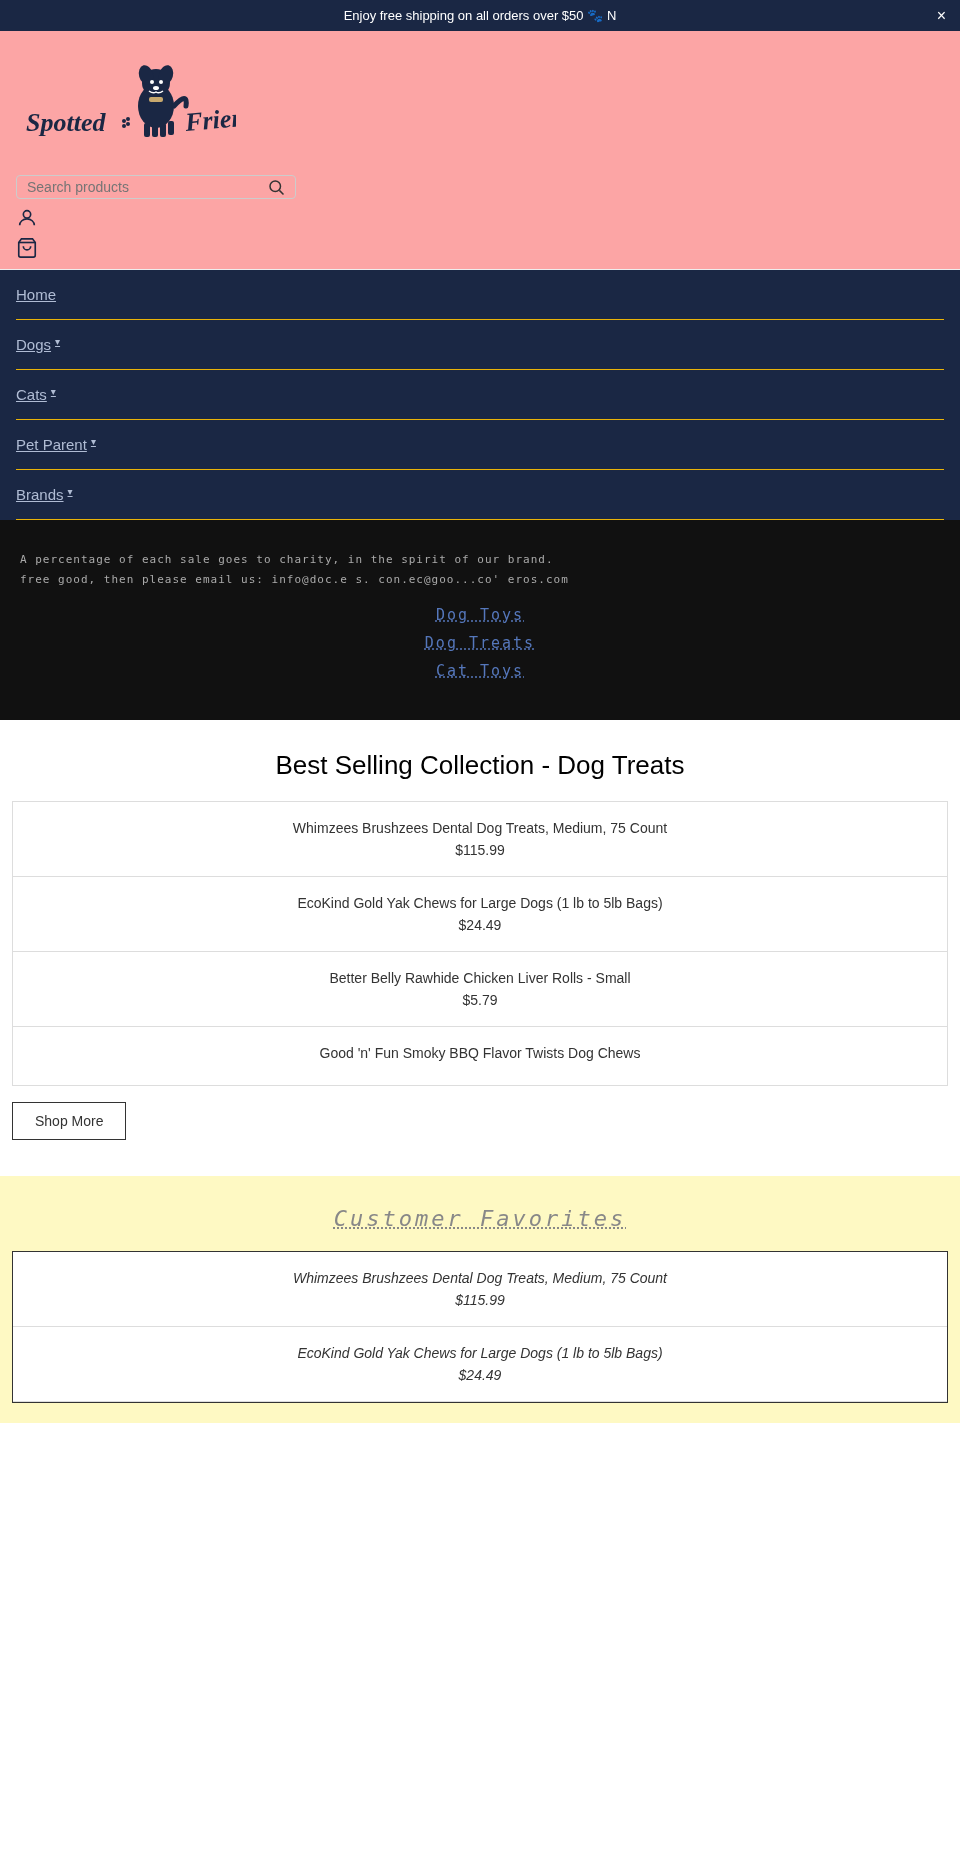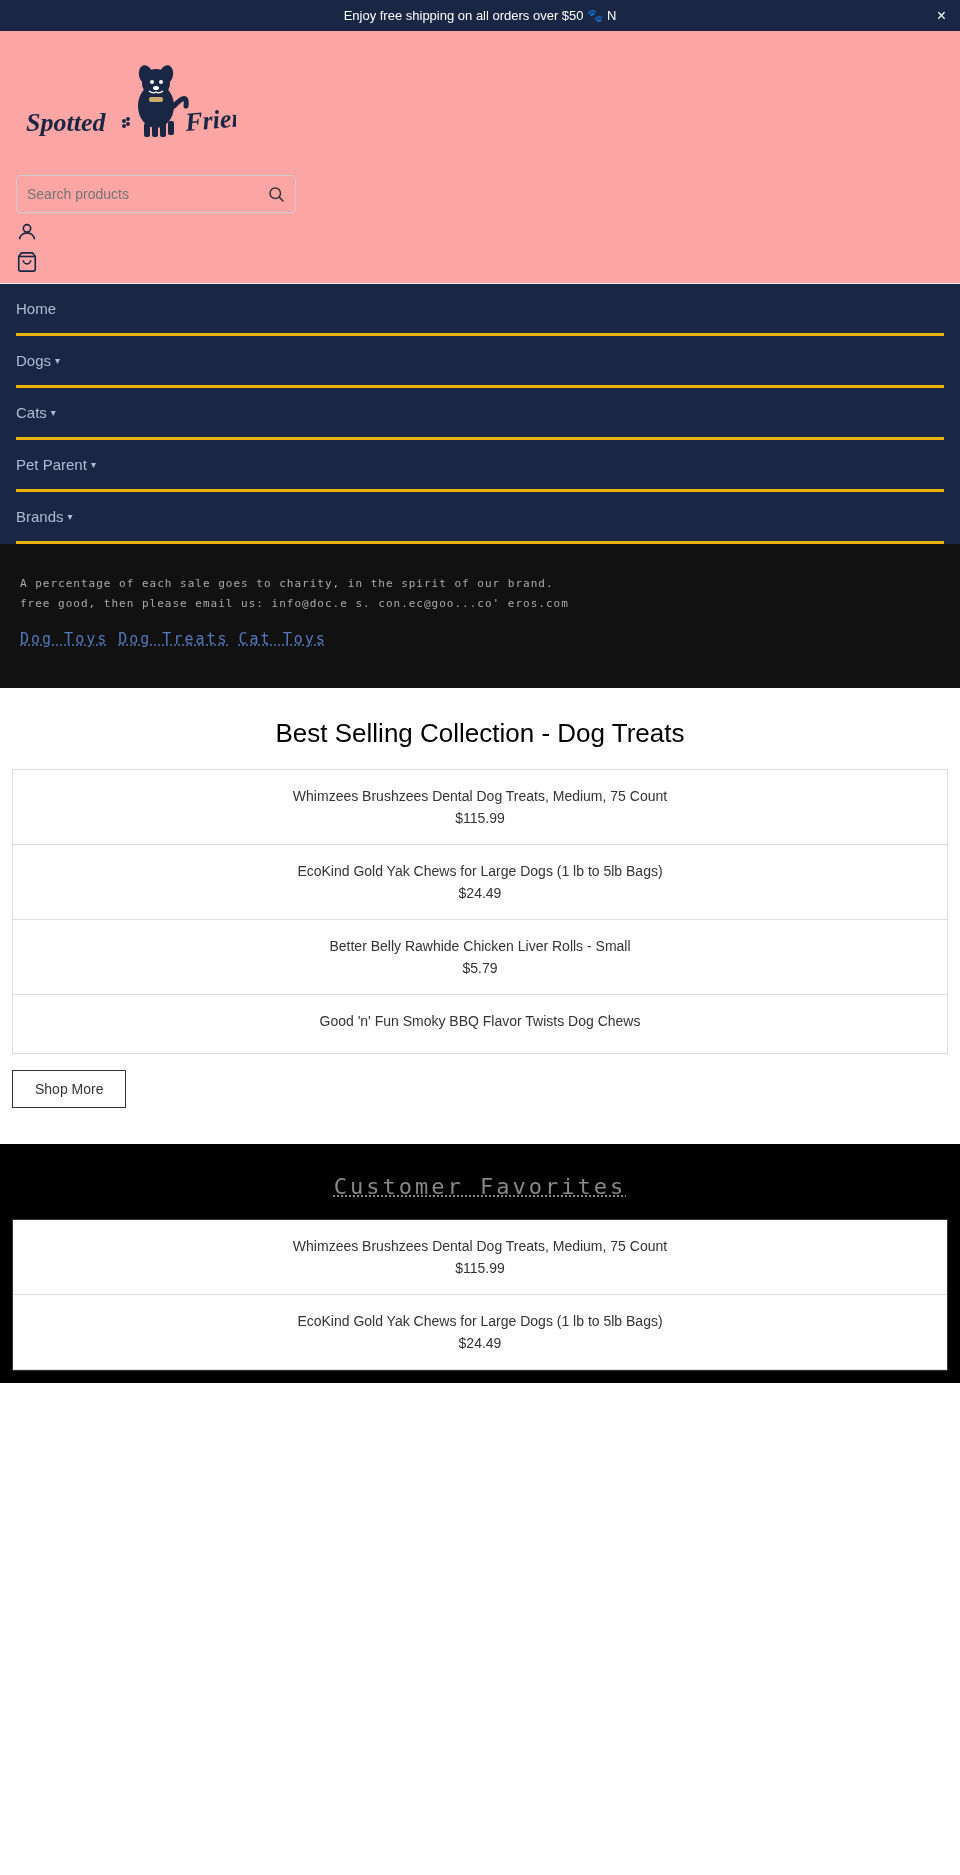--- a/index.html
+++ b/index.html
@@ -37,21 +37,21 @@
     }
     .logo-svg {
       width: 220px;
       height: 110px;
     }
     .search-row {
       display: flex;
       align-items: center;
       border: 1px solid #ccc;
       border-radius: 4px;
-      padding: 9px 10px;
+      padding: 2px 10px;
       width: 280px;
       margin-bottom: 8px;
     }
     .search-row input {
       border: none;
       outline: none;
       font-size: 14px;
       color: #333;
       flex: 1;
       background: transparent;
@@ -81,26 +81,26 @@
       stroke-width: 1.8;
     }
 
     
     .nav {
       background: #1a2744;
       padding: 0 16px;
     }
     .nav-item {
       display: flex;
-      align-items: center;
       padding: 16px 0;
       color: #b0bcd4;
       font-size: 15px;
-      border-bottom: 3px solid #eab308;
+      border-bottom: 1px solid #eab308;
       cursor: pointer;
+      text-decoration: underline;
     }
     .nav-item .chevron {
       font-size: 10px;
       margin-left: 4px;
       color: #b0bcd4;
     }
 
     
     .hero-section {
       background: #111;
@@ -120,21 +120,21 @@
       text-align: center;
       color: #888;
       font-size: 22px;
       font-family: monospace;
       letter-spacing: 3px;
       margin: 10px 0 24px;
       text-decoration: underline dotted;
     }
     .category-links {
       display: flex;
-      flex-direction: row;
+      flex-direction: column;
       align-items: center;
       gap: 10px;
     }
     .category-link {
       color: #5577bb;
       font-size: 15px;
       font-family: monospace;
       letter-spacing: 2px;
       cursor: pointer;
       text-decoration: underline dotted;
@@ -180,22 +180,23 @@
       background: #fff;
       color: #333;
       font-size: 14px;
       padding: 10px 22px;
       margin: 16px 12px;
       cursor: pointer;
     }
 
     
     .customer-favorites-section {
-      background: #000000;
-      padding: 30px 0 12px;
+      background: #fef9c3;
+      padding: 30px 0 20px;
+      font-style: italic;
     }
     .cf-title {
       text-align: center;
       color: #888;
       font-size: 22px;
       font-family: monospace;
       letter-spacing: 3px;
       margin-bottom: 20px;
       text-decoration: underline dotted;
     }

